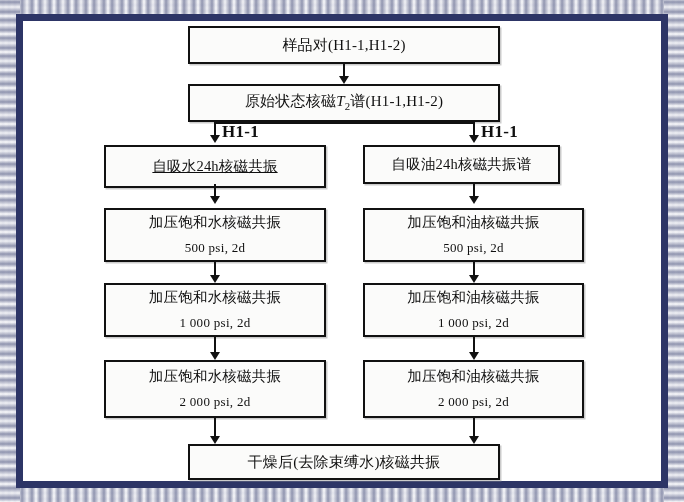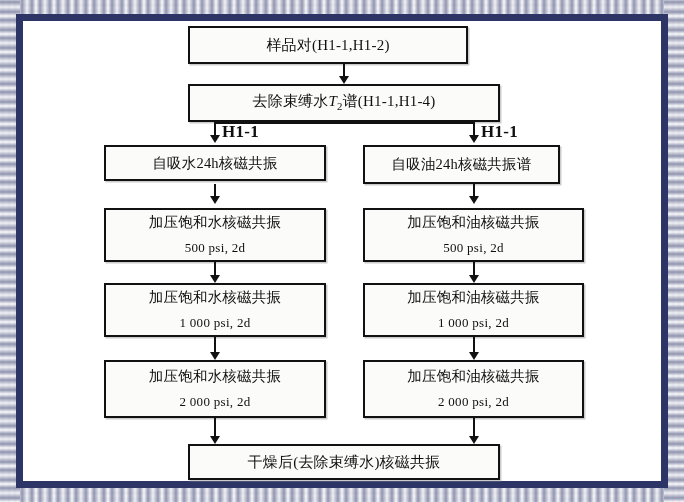--- a/index.html
+++ b/index.html
@@ -104,24 +104,24 @@
   }
   .node .line2 {
     font-size: 13px;
     letter-spacing: 0.3px;
     margin-top: 9px;
     white-space: nowrap;
   }
   .node.wide .line1 { font-size: 15px; }
 
   
-  #node-sample      { left: 165px; top: 5px;   width: 280px; height: 38px; }
+  #node-sample      { left: 165px; top: 5px;   width: 312px; height: 38px; }
   #node-initial     { left: 165px; top: 63px;  width: 312px; height: 38px; }
 
-  #node-l1 { left: 81px;  top: 124px; width: 222px; height: 36px; }
+  #node-l1 { left: 81px;  top: 124px; width: 222px; height: 43px; text-decoration: underline; }
   #node-l2 { left: 81px;  top: 187px; width: 222px; height: 54px; }
   #node-l3 { left: 81px;  top: 262px; width: 222px; height: 54px; }
   #node-l4 { left: 81px;  top: 339px; width: 222px; height: 58px; }
 
   #node-r1 { left: 340px; top: 124px; width: 197px; height: 39px; }
   #node-r2 { left: 340px; top: 187px; width: 221px; height: 54px; }
   #node-r3 { left: 340px; top: 262px; width: 221px; height: 54px; }
   #node-r4 { left: 340px; top: 339px; width: 221px; height: 58px; }
 
   #node-dry { left: 165px; top: 423px; width: 312px; height: 36px; }
@@ -174,21 +174,21 @@
   <div id="diagram">
 
     <div class="node wide" id="node-sample">
       <div class="line1">样品对(H1-1,H1-2)</div>
     </div>
 
     <div class="vline" style="left:320px; top:43px; height:12px;"></div>
     <div class="arrowhead" style="left:316px; top:55px;"></div>
 
     <div class="node wide" id="node-initial">
-      <div class="line1"><span>去除束缚水</span><span class="ital">T</span><span class="sub">2</span><span>谱(H1-1,H1-4)</span></div>
+      <div class="line1"><span>原始状态核磁</span><span class="ital">T</span><span class="sub">2</span><span>谱(H1-1,H1-2)</span></div>
     </div>
 
     <div class="hline" style="left:191px; top:101px; width:260px;"></div>
     <div class="vline" style="left:191px; top:101px; height:13px;"></div>
     <div class="arrowhead" style="left:187px; top:114px;"></div>
     <div class="vline" style="left:450px; top:101px; height:13px;"></div>
     <div class="arrowhead" style="left:446px; top:114px;"></div>
 
     <div class="branch-label" style="left:199px; top:101px;">H1-1</div>
     <div class="branch-label" style="left:458px; top:101px;">H1-1</div>

